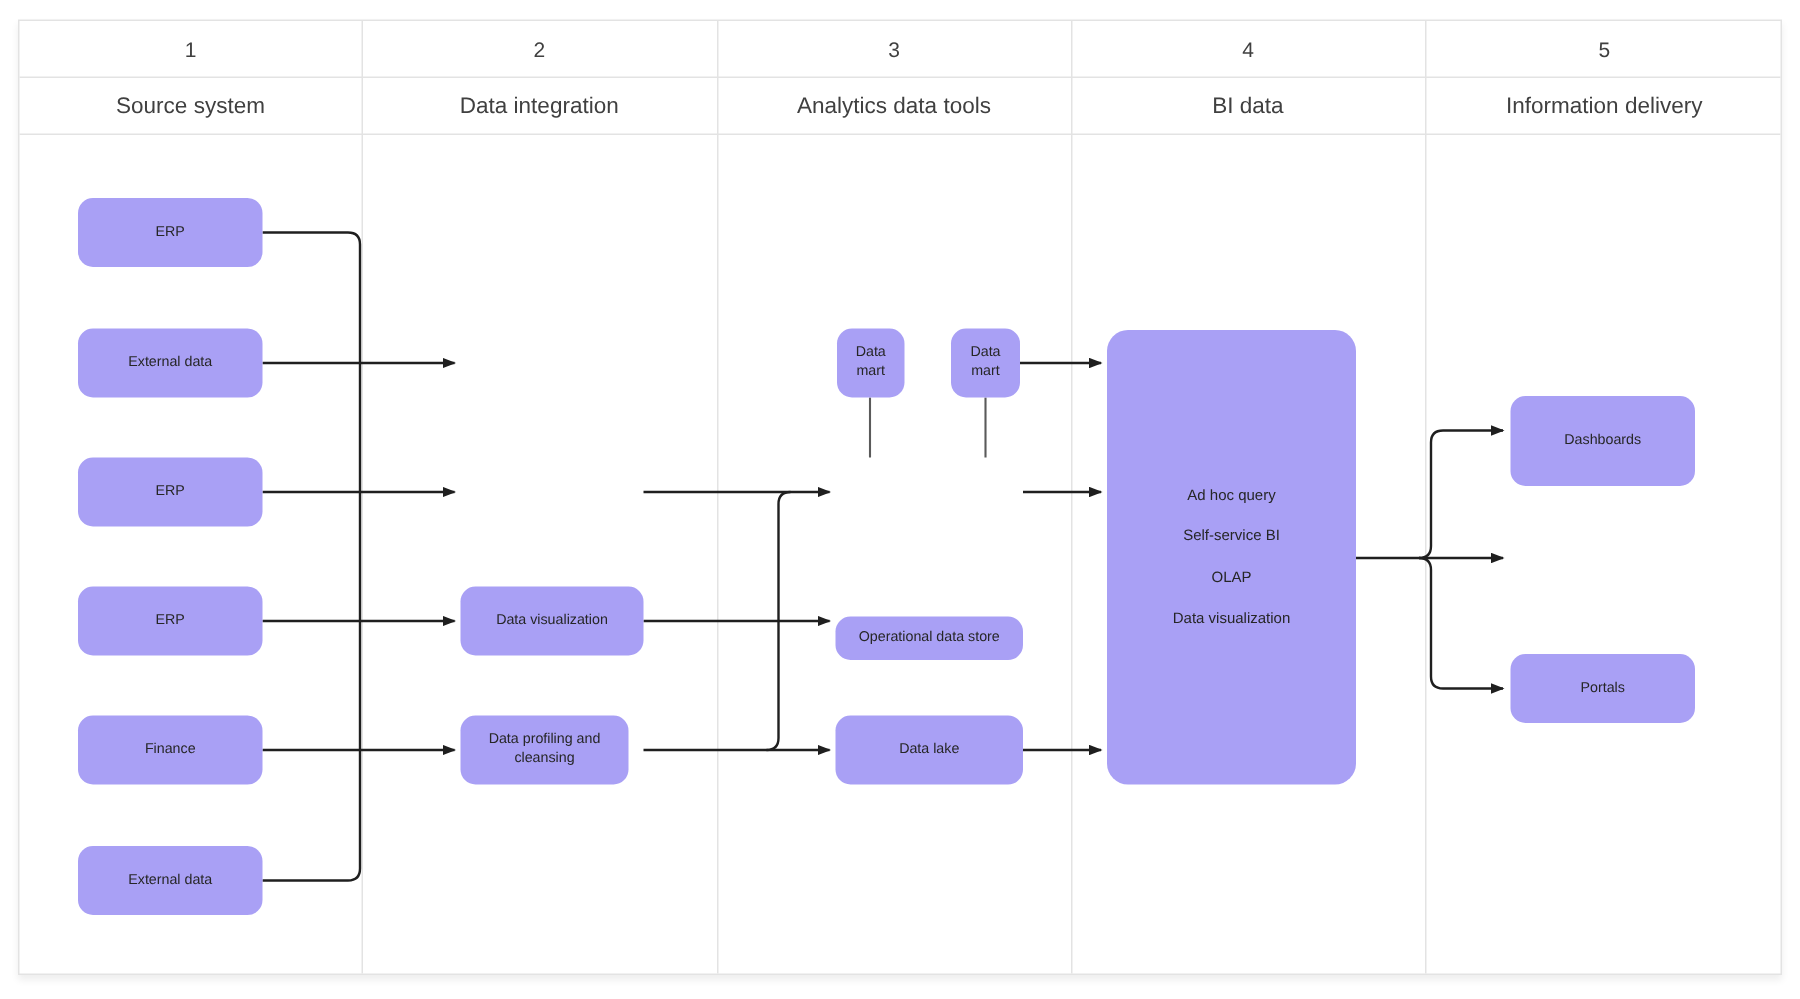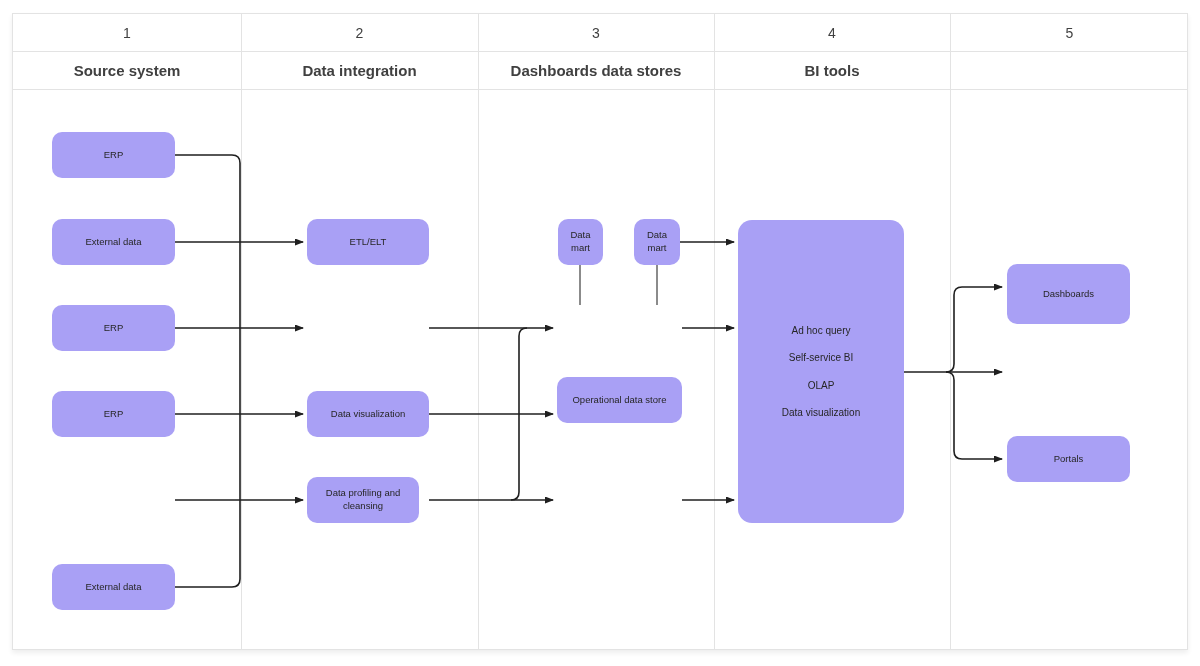--- a/index.html
+++ b/index.html
@@ -18,21 +18,21 @@
 
   
   .board{position:absolute;left:12px;top:13px;width:1176px;height:637px;
     background:#fff;border:1px solid var(--grid-border);
     box-shadow:0 3px 5px rgba(0,0,0,.07);}
   .vline{position:absolute;top:0;bottom:0;width:1px;background:var(--grid-border);}
   .hline{position:absolute;left:0;right:0;height:1px;background:var(--grid-border);}
   .lane-number,.lane-title{position:absolute;display:flex;align-items:center;
     justify-content:center;color:var(--header-text);}
   .lane-number{top:0;height:37px;font-size:14px;}
-  .lane-title{top:37px;height:38px;font-size:15px;font-weight:bold;}
+  .lane-title{top:37px;height:38px;font-size:15px;}
 
   
   svg.wires{position:absolute;left:0;top:0;width:1200px;height:666px;pointer-events:none;}
   .wire{fill:none;stroke:var(--connector);stroke-width:1.6;}
   .wire-soft{fill:none;stroke:var(--soft-connector);stroke-width:1.4;}
 
   
   .node{position:absolute;background:var(--node-fill);border-radius:10px;
     display:flex;align-items:center;justify-content:center;text-align:center;
     color:var(--node-text);font-size:9.5px;line-height:1.35;padding:3px 8px;}
@@ -52,22 +52,23 @@
     <div class="hline" style="top:75px"></div>
 
     <div class="lane-number" style="left:0;width:228px">1</div>
     <div class="lane-number" style="left:228px;width:237px">2</div>
     <div class="lane-number" style="left:465px;width:236px">3</div>
     <div class="lane-number" style="left:701px;width:236px">4</div>
     <div class="lane-number" style="left:937px;width:239px">5</div>
 
     <div class="lane-title" style="left:0;width:228px">Source system</div>
     <div class="lane-title" style="left:228px;width:237px">Data integration</div>
-    <div class="lane-title" style="left:465px;width:236px">Dashboards data stores</div>
-    <div class="lane-title" style="left:701px;width:236px">BI tools</div>
+    <div class="lane-title" style="left:465px;width:236px">Analytics data tools</div>
+    <div class="lane-title" style="left:701px;width:236px">BI data</div>
+    <div class="lane-title" style="left:937px;width:239px">Information delivery</div>
   </div>
 
   <svg class="wires" viewBox="0 0 1200 666">
     <defs>
       <marker id="arrow" markerWidth="9" markerHeight="7" refX="8" refY="3.5" orient="auto" markerUnits="userSpaceOnUse">
         <path d="M0 0 L9 3.5 L0 7 Z" style="fill:var(--connector)"></path>
       </marker>
     </defs>
     <g>
 
@@ -93,29 +94,30 @@
       <path class="wire" marker-end="url(#arrow)" d="M904 372 H1002"></path>
       <path class="wire" marker-end="url(#arrow)" d="M946 372 Q954 372 954 364 V295 Q954 287 962 287 H1002"></path>
       <path class="wire" marker-end="url(#arrow)" d="M946 372 Q954 372 954 380 V451 Q954 459 962 459 H1002"></path>
     </g>
   </svg>
 
   <div class="node" style="left:52px;top:132px;width:123px;height:46px">ERP</div>
   <div class="node" style="left:52px;top:219px;width:123px;height:46px">External data</div>
   <div class="node" style="left:52px;top:305px;width:123px;height:46px">ERP</div>
   <div class="node" style="left:52px;top:391px;width:123px;height:46px">ERP</div>
+  <div class="node" style="left:52px;top:477px;width:123px;height:46px">Finance</div>
   <div class="node" style="left:52px;top:564px;width:123px;height:46px">External data</div>
 
-  <div class="node" style="left:307px;top:219px;width:122px;height:46px">ETL/ELT</div>
   <div class="node" style="left:307px;top:391px;width:122px;height:46px">Data visualization</div>
   <div class="node" style="left:307px;top:477px;width:112px;height:46px;padding:3px 16px">Data profiling and cleansing</div>
 
   <div class="node" style="left:558px;top:219px;width:45px;height:46px;padding:3px 6px">Data mart</div>
   <div class="node" style="left:634px;top:219px;width:46px;height:46px;padding:3px 6px">Data mart</div>
-  <div class="node" style="left:557px;top:377px;width:125px;height:46px;padding:3px 5px">Operational data store</div>
+  <div class="node" style="left:557px;top:411px;width:125px;height:29px;padding:3px 5px">Operational data store</div>
+  <div class="node" style="left:557px;top:477px;width:125px;height:46px">Data lake</div>
 
   <div class="node big" style="left:738px;top:220px;width:166px;height:303px">
     <span>Ad hoc query</span>
     <span>Self-service BI</span>
     <span>OLAP</span>
     <span>Data visualization</span>
   </div>
 
   <div class="node" style="left:1007px;top:264px;width:123px;height:60px">Dashboards</div>
   <div class="node" style="left:1007px;top:436px;width:123px;height:46px">Portals</div>

